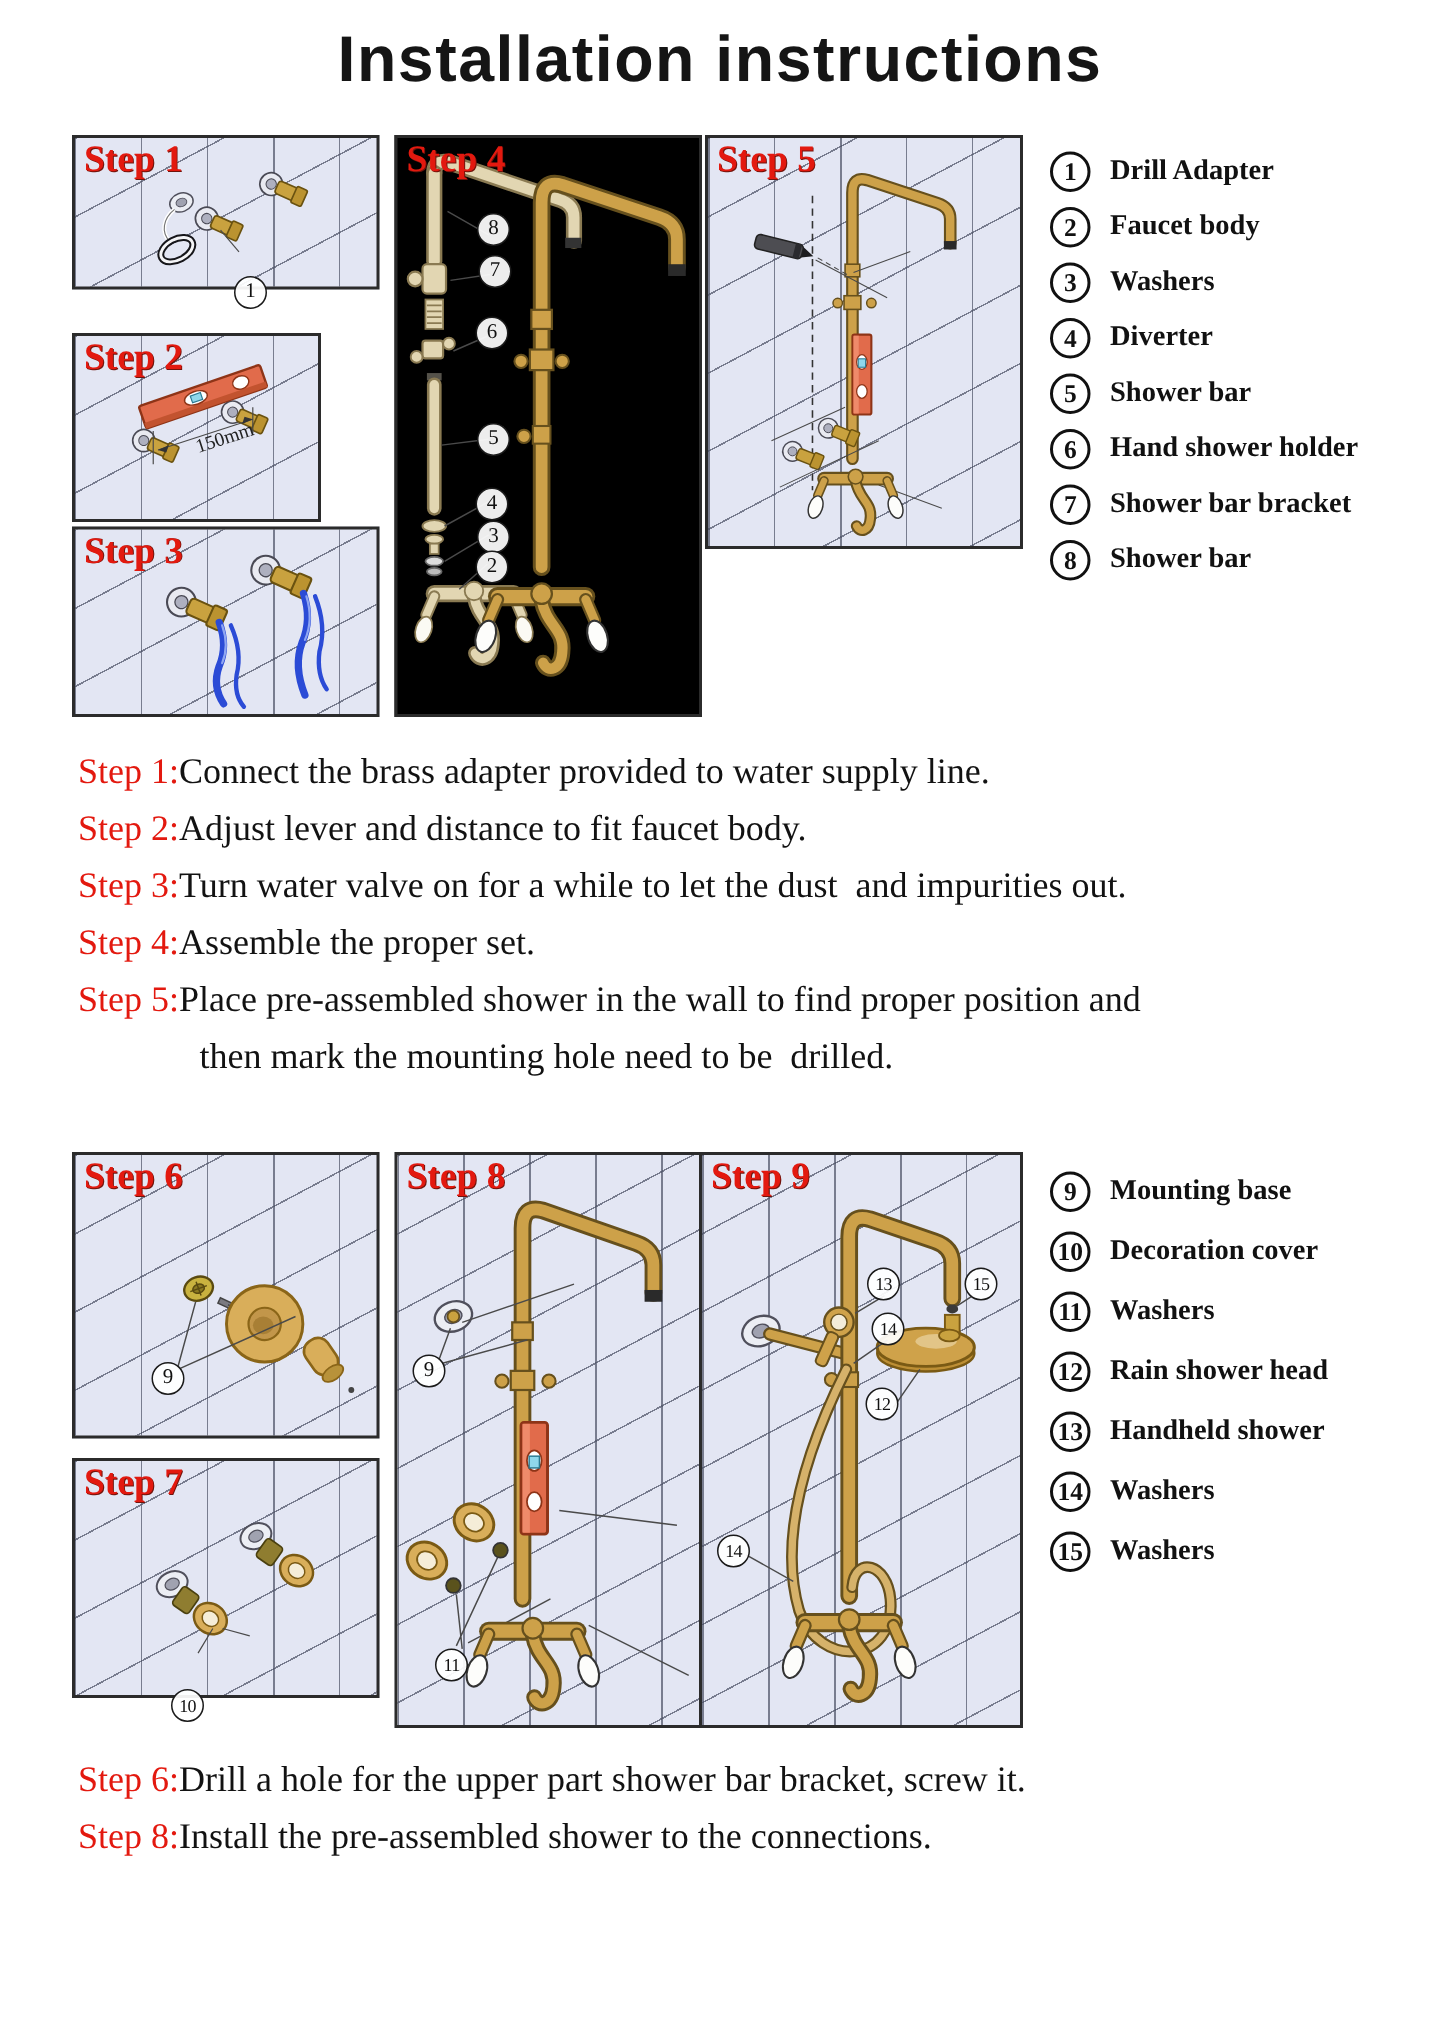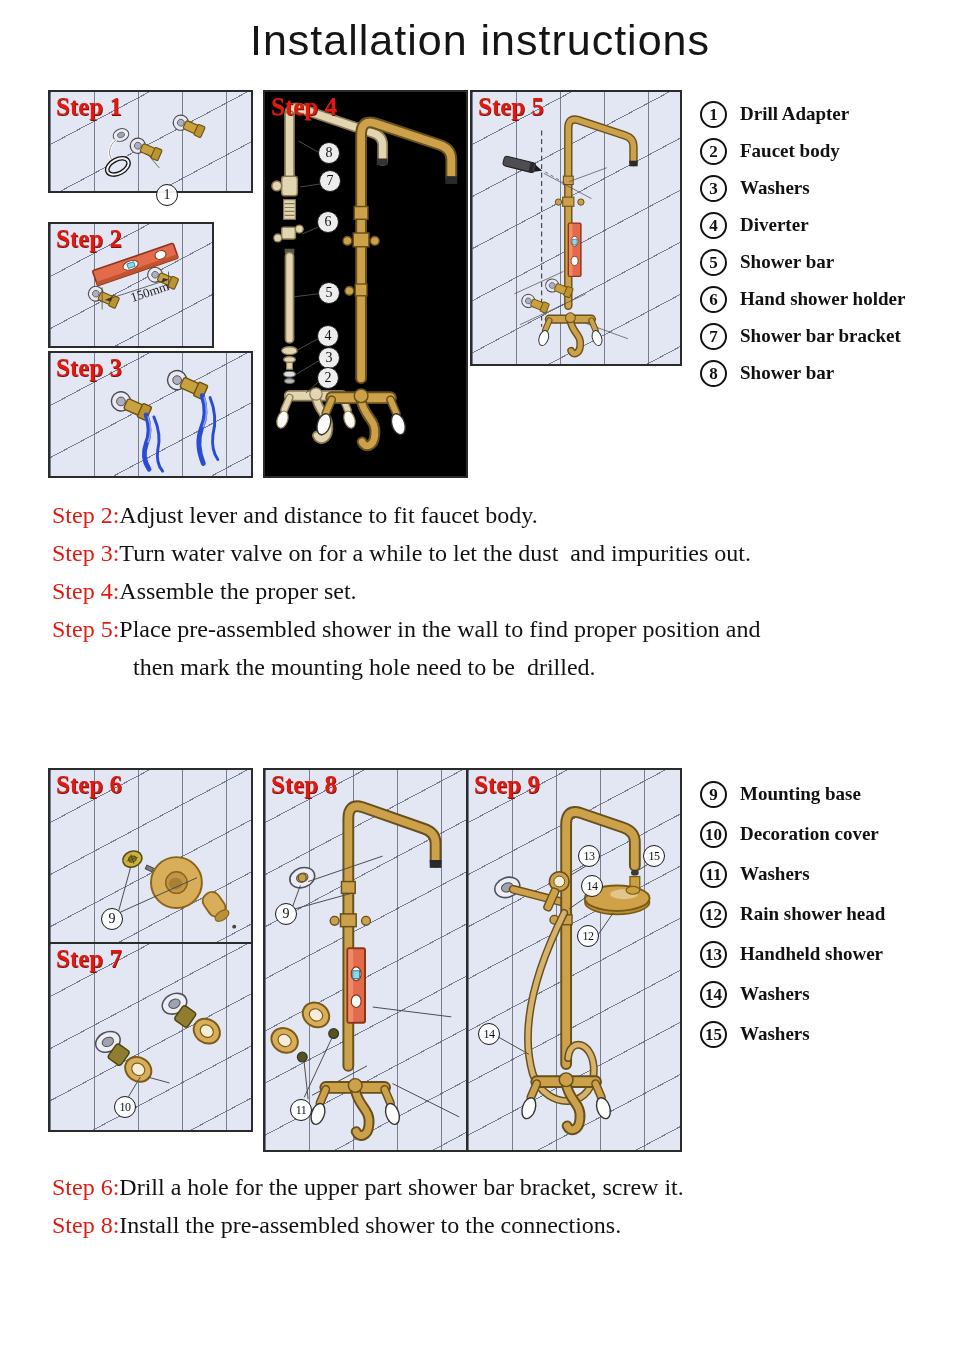--- a/index.html
+++ b/index.html
@@ -1,19 +1,19 @@
 <!DOCTYPE html>
 <html><head>
 <meta charset="utf-8">
 <style>
   html,body{margin:0;padding:0;background:#fff}
   .page{position:relative;width:960px;height:1357px;background:#ffffff;
         font-family:"Liberation Serif",serif;overflow:hidden}
   .title{position:absolute;left:0;top:16px;width:100%;text-align:center;
-         font-family:"Liberation Sans",sans-serif;font-weight:400;font-size:43px;
+         font-family:"Liberation Sans",sans-serif;font-weight:700;font-size:43px;
          color:#151515;letter-spacing:1px}
   .panel{position:absolute;border:2px solid #2b2b2b;box-sizing:border-box}
   .tile{background-color:#e3e6f3;background-image:
         repeating-linear-gradient(90deg,rgba(75,80,100,.7) 0 1px,transparent 1px 44px),
         repeating-linear-gradient(152deg,rgba(75,80,100,.7) 0 1px,transparent 1px 46px)}
   .plain{background:#000000}
   .step-label{position:absolute;left:6px;top:1px;font-size:25px;font-weight:700;
         color:#e3190f;z-index:3;text-shadow:.6px .6px 0 #70140c}
   .diag{position:absolute;left:0;top:0;width:100%;height:100%;z-index:1}
   .callout{position:absolute;z-index:4;width:22px;height:22px;border:1.4px solid #1a1a1a;
@@ -263,20 +263,21 @@
         <span class="lnum">7</span>
         <span class="llabel">Shower bar bracket</span>
       </div>
     <div class="legend-item">
         <span class="lnum">8</span>
         <span class="llabel">Shower bar</span>
       </div>
   </div>
 
   <div class="instructions" style="left:52px;top:496px">
+    <div class="instr"><span class="ilabel">Step 1:</span><span class="itext">Connect the brass adapter provided to water supply line.</span></div>
     <div class="instr"><span class="ilabel">Step 2:</span><span class="itext">Adjust lever and distance to fit faucet body.</span></div>
     <div class="instr"><span class="ilabel">Step 3:</span><span class="itext">Turn water valve on for a while to let the dust  and impurities out.</span></div>
     <div class="instr"><span class="ilabel">Step 4:</span><span class="itext">Assemble the proper set.</span></div>
     <div class="instr"><span class="ilabel">Step 5:</span><span class="itext">Place pre-assembled shower in the wall to find proper position and</span></div>
     <div class="instr cont"><span class="itext">then mark the mounting hole need to be  drilled.</span></div>
   </div>
 
   <div class="panel tile" style="left:48px;top:768px;width:205px;height:191px">
     <span class="step-label">Step 6</span>
     <svg class="diag" viewBox="0 0 205 191">
@@ -298,21 +299,21 @@
       <g transform="translate(168,138) rotate(-35)">
         <rect x="-9" y="-14" width="18" height="26" rx="8" fill="#d9ae5a" stroke="#8a6518" stroke-width="1.8"></rect>
         <ellipse cx="0" cy="13" rx="8" ry="4.5" fill="#b8923a" stroke="#8a6518" stroke-width="1.2"></ellipse>
       </g>
       <circle cx="188" cy="160" r="2" fill="#444"></circle>
       <path class="lead" d="M70,146 L150,110 M70,144 L82,100"></path>
     </svg>
     <span class="callout" style="left:51px;top:138px">9</span>
   </div>
 
-  <div class="panel tile" style="left:48px;top:942px;width:205px;height:190px">
+  <div class="panel tile" style="left:48px;top:972px;width:205px;height:160px">
     <span class="step-label">Step 7</span>
     <svg class="diag" viewBox="0 0 205 190">
       <g transform="translate(127,61) rotate(-25)">
           <use href="#ring"></use>
         </g>
       <g transform="translate(138,74) rotate(35)">
           <rect x="-8" y="-9" width="16" height="18" rx="3" fill="#8f7d30" stroke="#4a400f" stroke-width="1.4"></rect>
         </g>
       <g transform="translate(160,89) rotate(35)">
           <use href="#goldring"></use>

